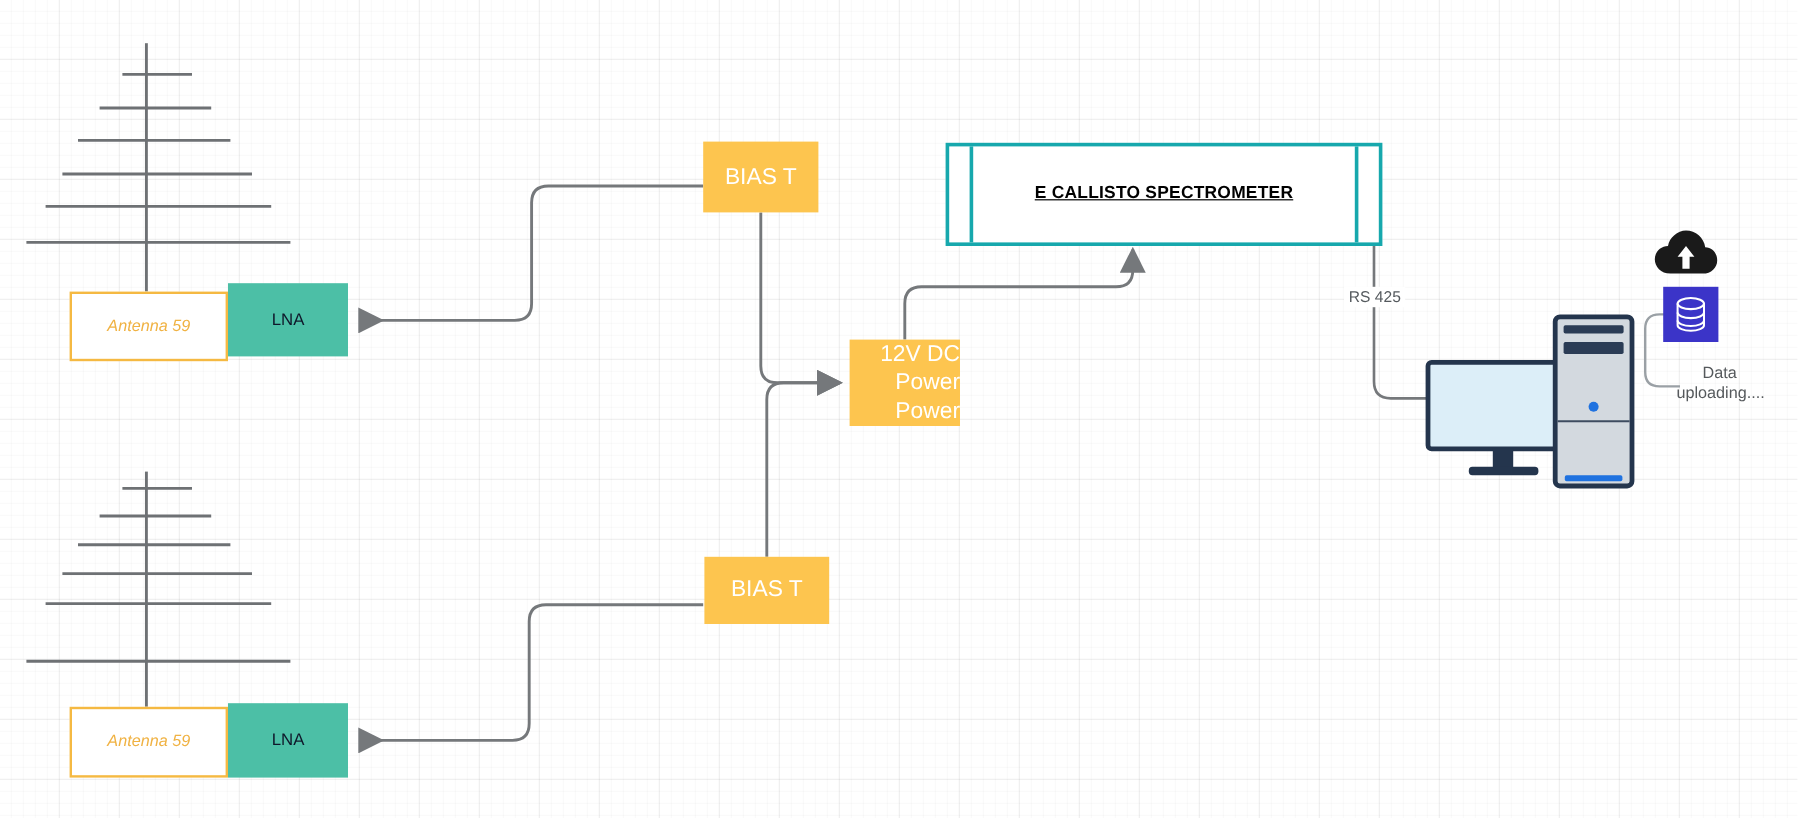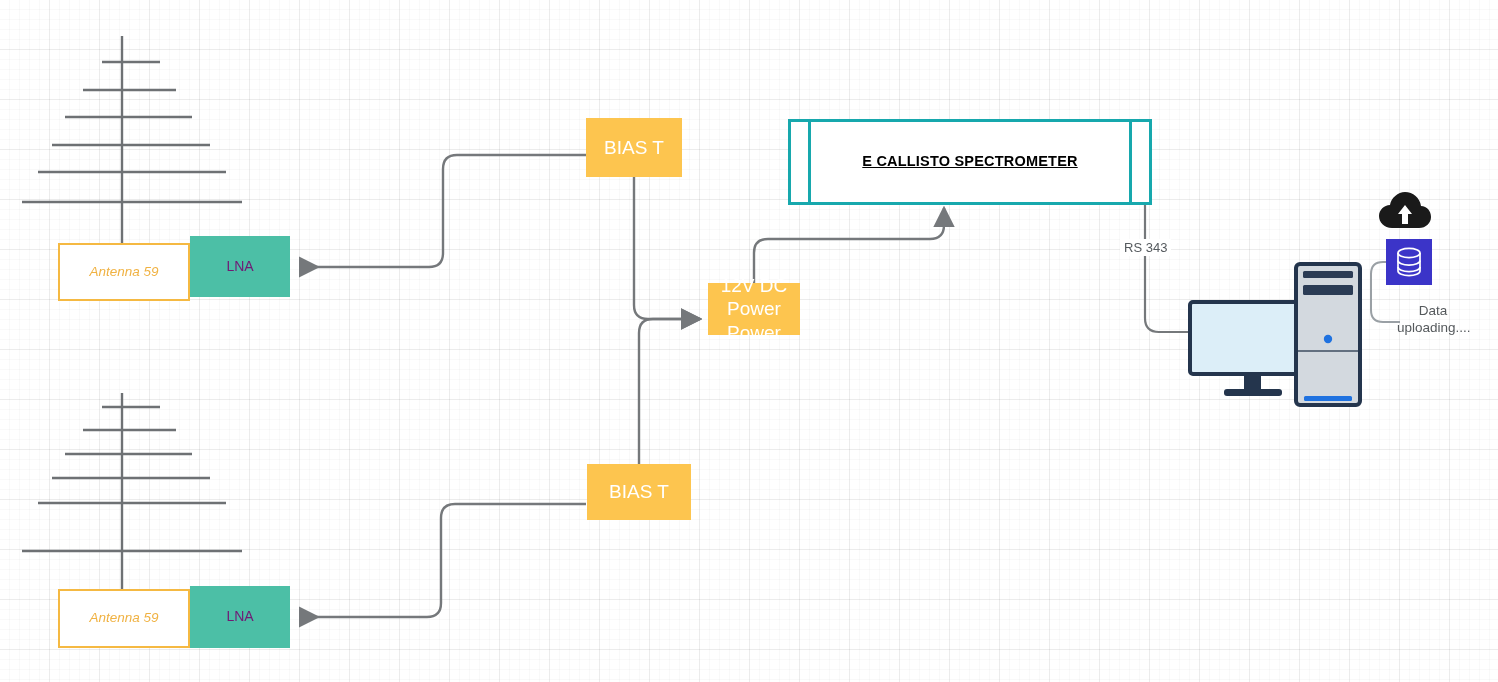--- a/index.html
+++ b/index.html
@@ -44,21 +44,21 @@
   }
   .box-antenna {
     background: #ffffff;
     border: 2px solid #F5B942;
     color: #F0B243;
     font-size: 13.5px;
     font-style: italic;
   }
   .box-lna {
     background: #4CBFA6;
-    color: #701a75;
+    color: #0f172a;
     font-size: 14px;
   }
   .box-orange {
     background: #FDC54F;
     color: #ffffff;
     font-size: 19px;
   }
   .box-spec {
     background: #ffffff;
     border: 3px solid #17A8AD;
@@ -194,21 +194,21 @@
   </div>
 
   <div class="node box-orange" style="left:586px; top:118px; width:96px; height:59px;">
     <span>BIAS T</span>
   </div>
 
   <div class="node box-orange" style="left:587px; top:464px; width:104px; height:56px;">
     <span>BIAS T</span>
   </div>
 
-  <div class="node box-orange" style="left:708px; top:283px; width:92px; height:52px; flex-direction:column;">
+  <div class="node box-orange" style="left:708px; top:283px; width:92px; height:72px; flex-direction:column;align-items:flex-end;">
     <span>12V  DC</span>
     <span>Power</span>
     <span>Power</span>
   </div>
 
   <div class="node box-spec" style="left:788px; top:119px; width:364px; height:86px;">
     <div class="spec-div" style="left:17px;"></div>
     <div class="spec-div" style="right:17px;"></div>
     <span class="spec-label">E CALLISTO SPECTROMETER</span>
   </div>
@@ -216,21 +216,21 @@
   <div class="db-icon" style="left:1386px; top:239px; width:46px; height:46px;">
     <svg width="30" height="32" viewBox="0 0 30 32">
       <ellipse cx="15" cy="7" rx="11" ry="4.6" fill="none" stroke="#ffffff" stroke-width="1.7"></ellipse>
       <path d="M4,7 L4,25 C4,27.6 9,29.6 15,29.6 C21,29.6 26,27.6 26,25 L26,7" fill="none" stroke="#ffffff" stroke-width="1.7"></path>
       <path d="M4,14.5 C4,17.1 9,19.1 15,19.1 C21,19.1 26,17.1 26,14.5" fill="none" stroke="#ffffff" stroke-width="1.7"></path>
       <path d="M4,21 C4,23.6 9,25.6 15,25.6 C21,25.6 26,23.6 26,21" fill="none" stroke="#ffffff" stroke-width="1.7"></path>
     </svg>
   </div>
 
   <div class="edge-label" style="left:1120px; top:239px;">
-    <span>RS 343</span>
+    <span>RS 425</span>
   </div>
 
   <div class="cap-label" style="left:1373px; top:302px; width:72px;">
     <div>Data</div>
     <div>uploading....</div>
   </div>
 
 </div>
 
 </body></html>

